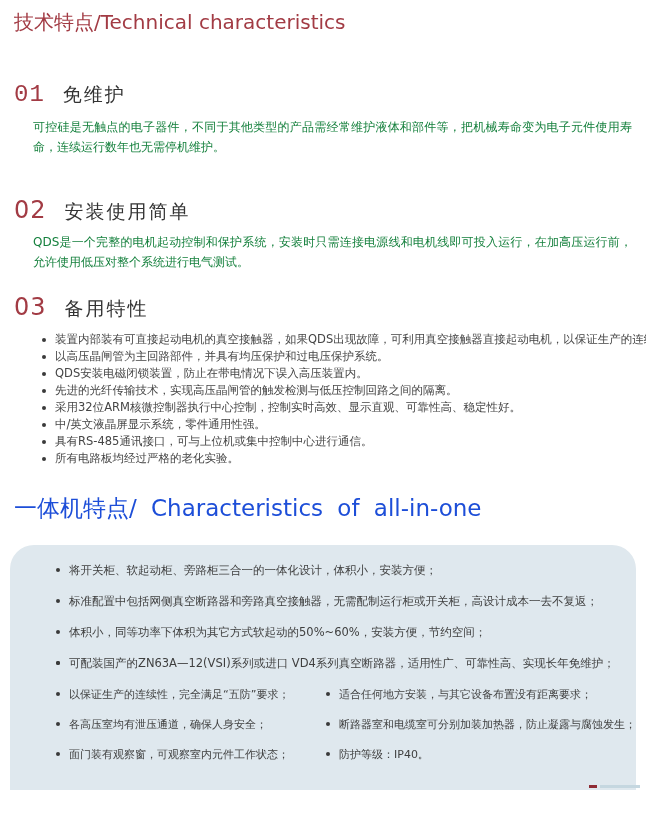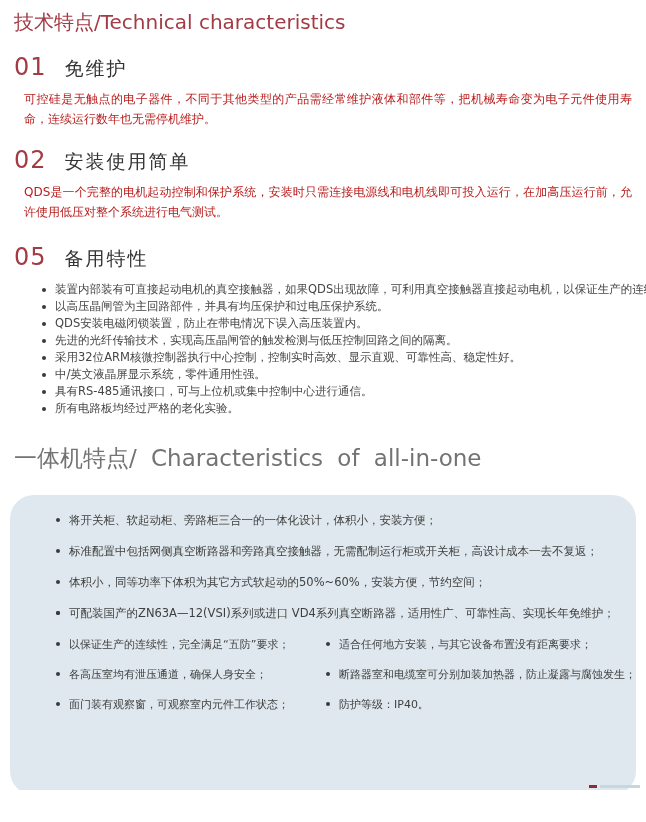--- a/index.html
+++ b/index.html
@@ -29,27 +29,27 @@
     color:#A23B44;
     letter-spacing:1px;
   }
   .sec-head .name {
     margin-left:18px;
     font-size:19px; line-height:30px;
     color:#333333;
     letter-spacing:2px;
     font-weight:normal;
   }
-  #sec1 { margin-top:16px; }
-  #sec2 { margin-top:16px; }
+  #sec1 { margin-top:44px;font-family:Liberation Mono, monospace; }
+  #sec2 { margin-top:38px; }
   #sec3 { margin-top:20px; }
   .sec-body {
-    margin:6px 14px 0 24px;
+    margin:6px 14px 0 33px;
     font-size:12px; line-height:20px;
-    color:#b91c1c;
+    color:#15803d;
     text-align:justify;
   }
   .feature-list {
     list-style:none;
     margin:8px 0 0 42px;
   }
   .feature-list li {
     position:relative;
     padding-left:13px;
     font-size:11.5px; line-height:17px;
@@ -58,21 +58,21 @@
   }
   .dot {
     position:absolute; left:0; top:7px;
     width:4px; height:4px; border-radius:50%;
     background:#3a3a3a;
   }
   .allinone-title {
     margin:26px 14px 0 14px;
     font-size:23px; line-height:30px;
     font-weight:normal;
-    color:#737373;
+    color:#1d4ed8;
     word-spacing:7px;
     white-space:nowrap;
   }
   .panel {
     margin:22px 10px 0 10px;
     width:626px; height:300px;
     background:#DFE8EE;
     border-radius:24px;
     padding:16px 16px 6px 46px;
   }
@@ -118,21 +118,21 @@
   </div>
   <p class="sec-body">可控硅是无触点的电子器件，不同于其他类型的产品需经常维护液体和部件等，把机械寿命变为电子元件使用寿命，连续运行数年也无需停机维护。</p>
 
   <div class="sec-head" id="sec2">
     <span class="num">02</span>
     <span class="name">安装使用简单</span>
   </div>
   <p class="sec-body">QDS是一个完整的电机起动控制和保护系统，安装时只需连接电源线和电机线即可投入运行，在加高压运行前，允许使用低压对整个系统进行电气测试。</p>
 
   <div class="sec-head" id="sec3">
-    <span class="num">05</span>
+    <span class="num">03</span>
     <span class="name">备用特性</span>
   </div>
   <ul class="feature-list">
     <li><span class="dot"></span><span>装置内部装有可直接起动电机的真空接触器，如果QDS出现故障，可利用真空接触器直接起动电机，以保证生产的连续性。</span></li>
     <li><span class="dot"></span><span>以高压晶闸管为主回路部件，并具有均压保护和过电压保护系统。</span></li>
     <li><span class="dot"></span><span>QDS安装电磁闭锁装置，防止在带电情况下误入高压装置内。</span></li>
     <li><span class="dot"></span><span>先进的光纤传输技术，实现高压晶闸管的触发检测与低压控制回路之间的隔离。</span></li>
     <li><span class="dot"></span><span>采用32位ARM核微控制器执行中心控制，控制实时高效、显示直观、可靠性高、稳定性好。</span></li>
     <li><span class="dot"></span><span>中/英文液晶屏显示系统，零件通用性强。</span></li>
     <li><span class="dot"></span><span>具有RS-485通讯接口，可与上位机或集中控制中心进行通信。</span></li>

